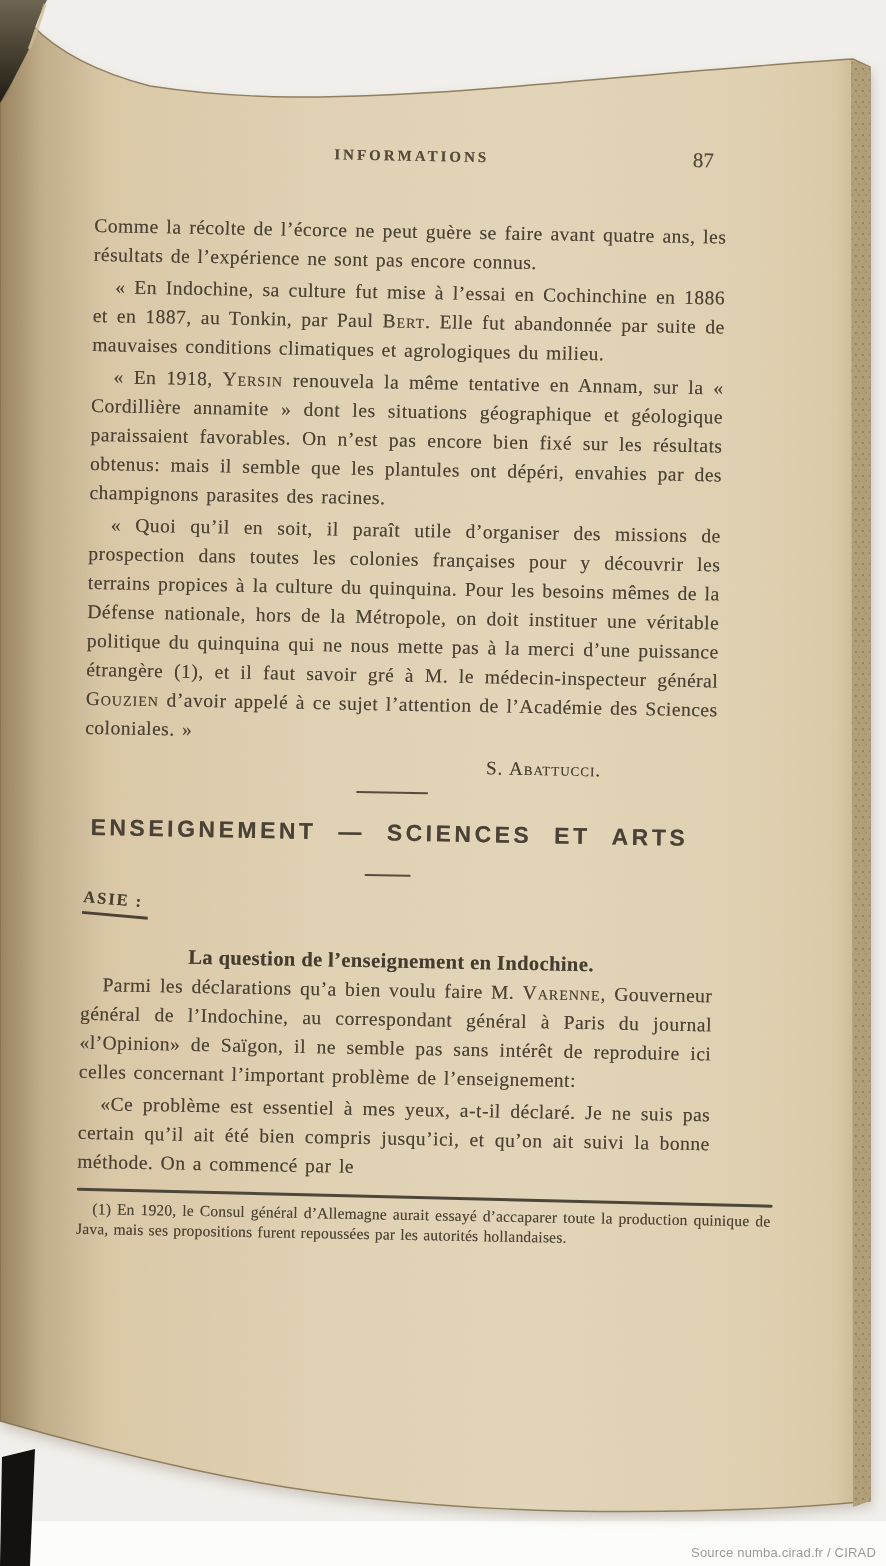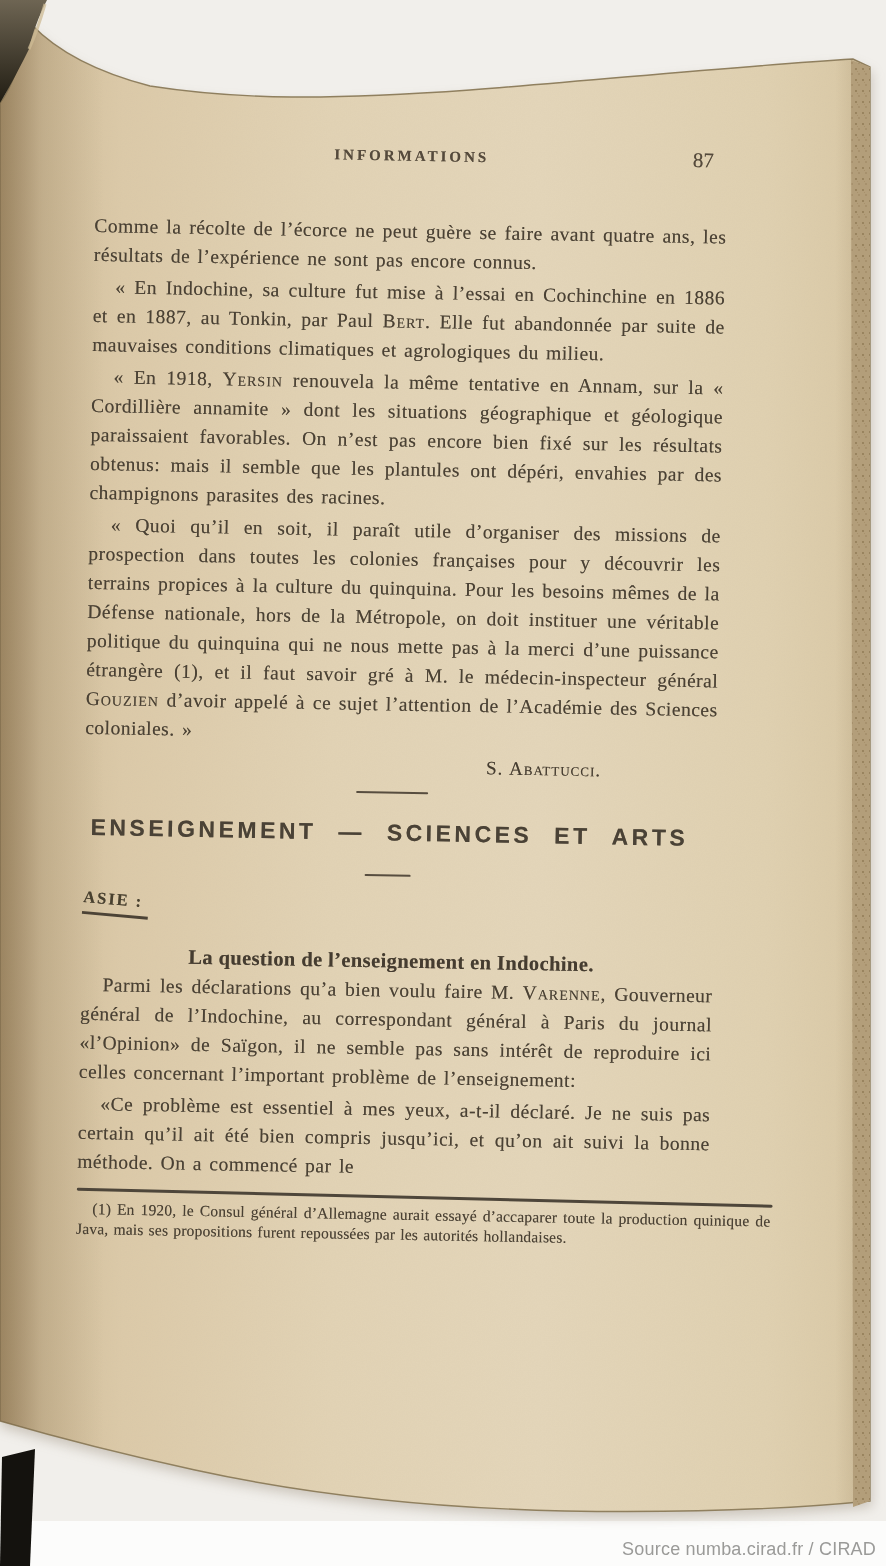--- a/index.html
+++ b/index.html
@@ -40,21 +40,21 @@
   .article-title{margin:30px 0 0 -12px;text-align:center;font-weight:700;font-size:20.5px;
            letter-spacing:.4px;color:#453c30;}
 
   .footnote-rule{width:696px;height:2.5px;background:#4e463a;border-radius:2px;
            margin-top:14px;transform:rotate(.35deg);}
   p.footnote{margin:6px 0 0 0;width:694px;font-size:15.5px;line-height:20px;
            text-align:justify;text-indent:16px;letter-spacing:.2px;word-spacing:1px;}
 
   .source-credit{position:absolute;right:10px;bottom:6px;
            font-family:"Liberation Sans","DejaVu Sans",sans-serif;
-           font-size:18px;color:#9a9a98;letter-spacing:.2px;}
+           font-size:13px;color:#9a9a98;letter-spacing:.2px;}
 </style>
 </head>
 <body>
 
 <div class="stage">
 
   <svg class="artwork" width="886" height="1566" viewBox="0 0 886 1566">
     <defs>
       <linearGradient id="paper" x1="0" y1="0" x2="1" y2="0">
         <stop offset="0" stop-color="#bfa882"></stop>

